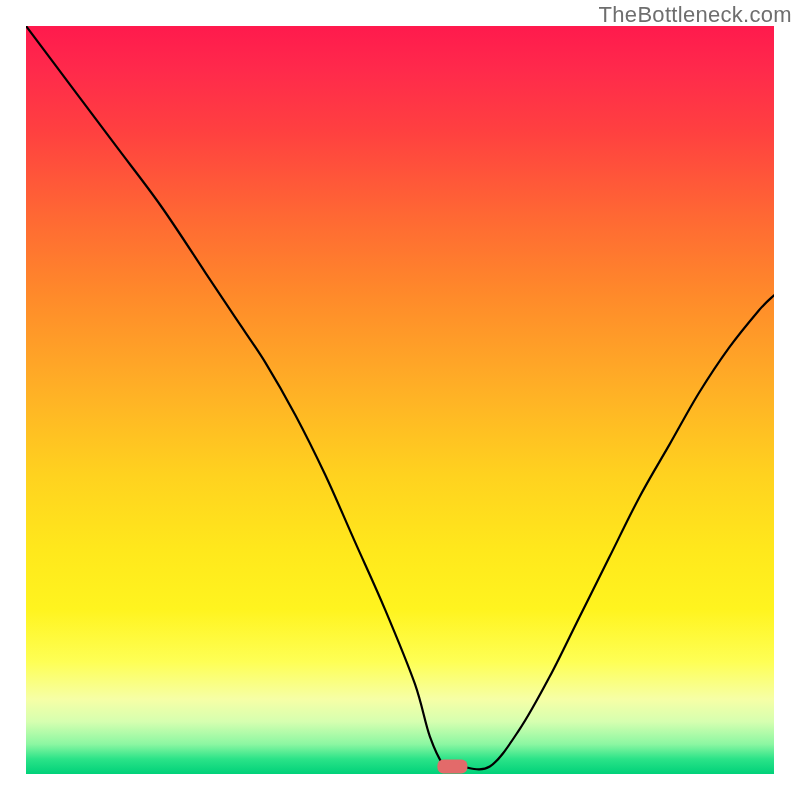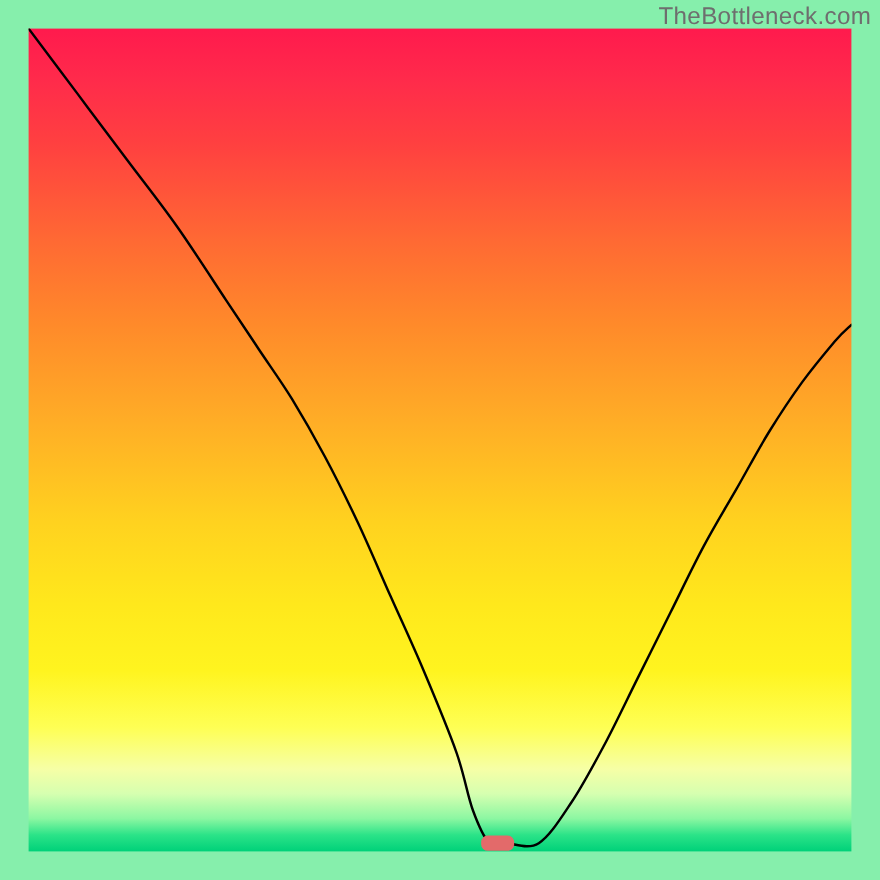--- a/index.html
+++ b/index.html
@@ -10,21 +10,21 @@
     background: #000;
     overflow: hidden;
     font-family: Arial, Helvetica, sans-serif;
   }
   .frame {
     position: absolute;
     left: 0;
     top: 0;
     width: 800px;
     height: 800px;
-    background: #86efac;
+    background: #ffffff;
   }
   .watermark {
     position: absolute;
     top: 2px;
     right: 8px;
     color: #6e6e6e;
     font-size: 22px;
     font-weight: 500;
     letter-spacing: 0.3px;
     user-select: none;

